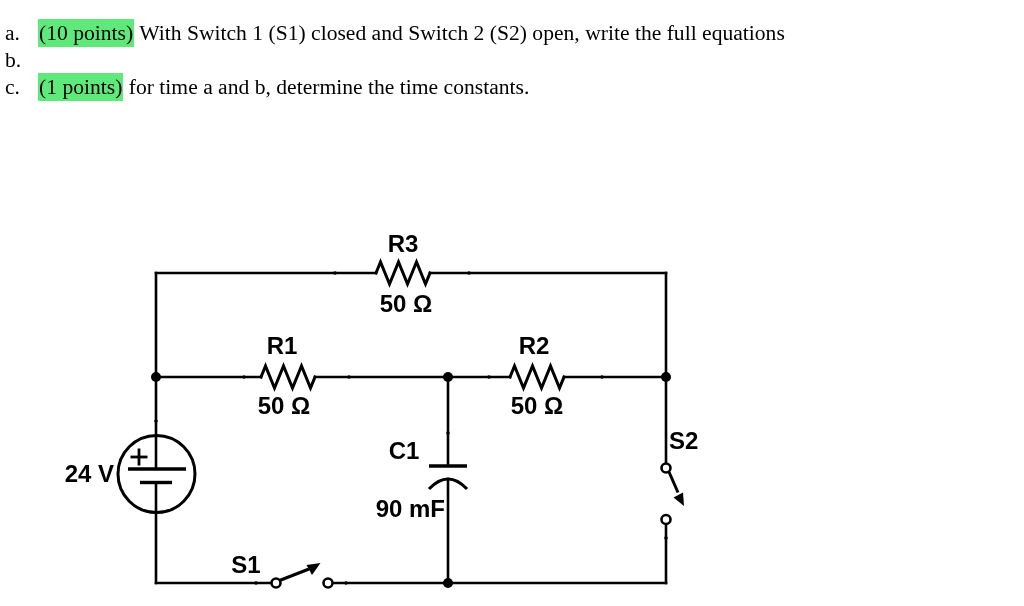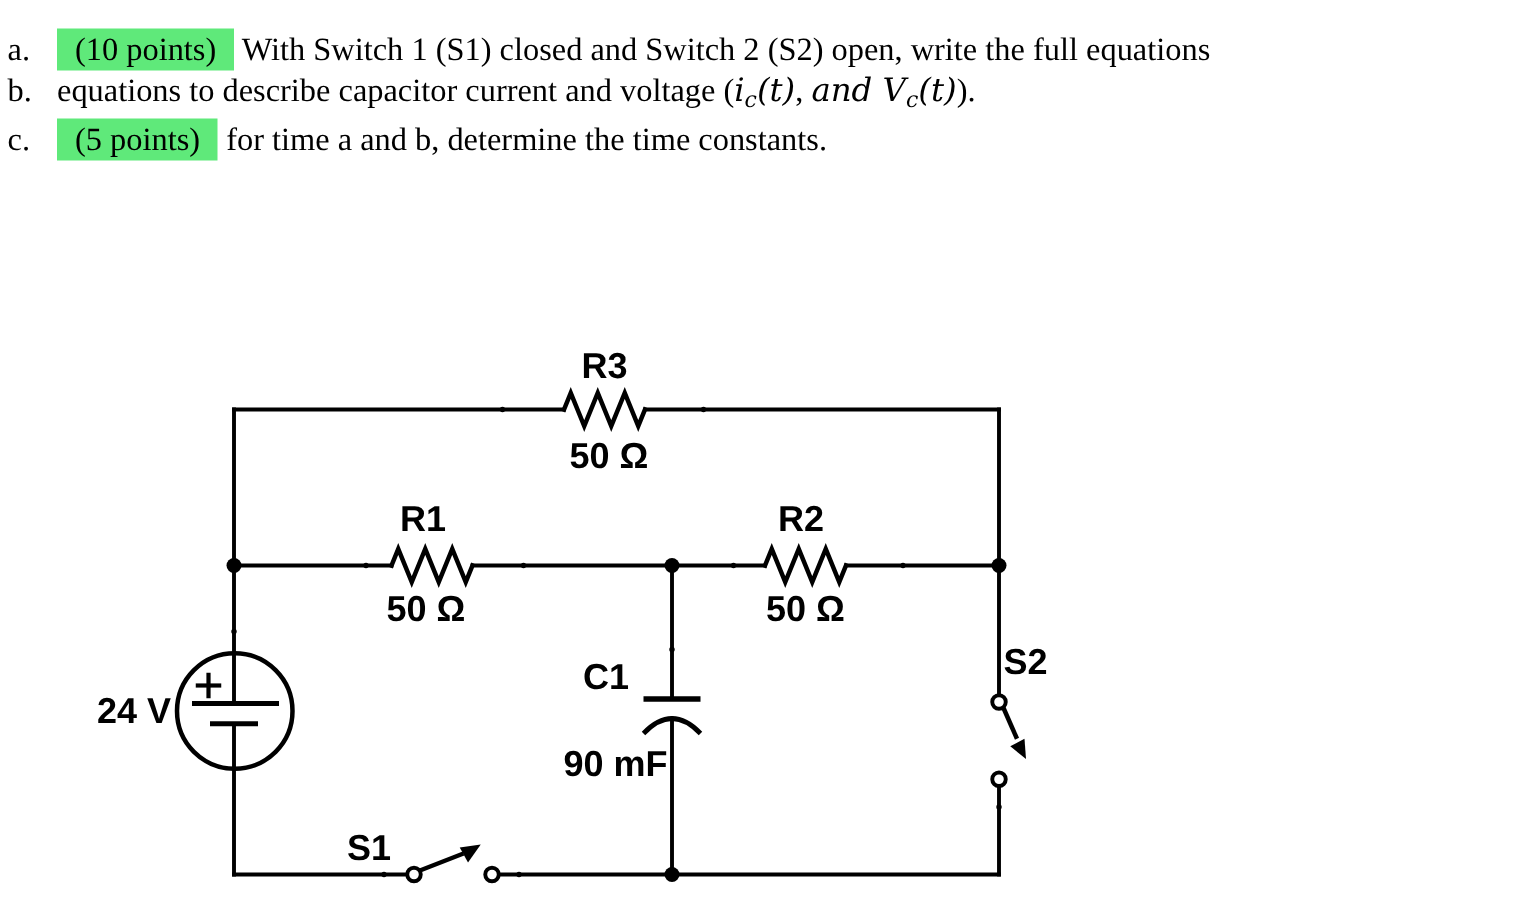--- a/index.html
+++ b/index.html
@@ -8,21 +8,21 @@
     font-family:"Liberation Serif", serif;color:#000;overflow:hidden;
   }
   .problem{
     position:absolute;left:5px;top:20px;width:1005px;
     font-size:21.6px;line-height:27.1px;
   }
   .pitem{display:flex;align-items:flex-start;}
   .letter{flex:0 0 33px;width:33px;}
   .ptext{flex:1;}
   .pline{white-space:nowrap;}
-  .hl{background:#5fe97a;padding:2px 12px;}
+  .hl{background:#5fe97a;padding:2px 1px;}
   .mi{font-style:italic;font-family:"DejaVu Serif", serif;}
   .msub{font-style:italic;font-family:"DejaVu Serif", serif;font-size:0.68em;vertical-align:-0.28em;}
   .circuit-wrap{position:absolute;left:0;top:0;width:1024px;height:442px;padding-left:48px;}
   svg text{
     font-family:"Liberation Sans", sans-serif;
     font-weight:bold;font-size:24px;fill:#000;
   }
 </style>
 </head>
 <body>
@@ -30,27 +30,26 @@
 <div class="problem">
   <div class="pitem">
     <span class="letter">a.</span>
     <div class="ptext">
       <div class="pline"><span class="hl">(10 points)</span><span> With Switch 1 (S1) closed and Switch 2 (S2) open, write the full equations</span></div>
     </div>
   </div>
   <div class="pitem">
     <span class="letter">b.</span>
     <div class="ptext">
-      <div class="pline"><span>equations to describe capacitor current and voltage (</span><span class="mi">i</span><span class="msub">c</span><span class="mi">(t)</span><span>, </span><span class="mi">and </span><span class="mi">V</span><span class="msub">c</span><span class="mi">(t)</span><span>).</span></div>
     </div>
   </div>
   <div class="pitem">
     <span class="letter">c.</span>
     <div class="ptext">
-      <div class="pline"><span class="hl">(5 points)</span><span> for time a and b, determine the time constants.</span></div>
+      <div class="pline"><span class="hl">(1 points)</span><span> for time a and b, determine the time constants.</span></div>
     </div>
   </div>
 </div>
 
 <div class="circuit-wrap">
 <svg width="1024" height="606" viewBox="0 0 1024 606" xmlns="http://www.w3.org/2000/svg">
   <g stroke="#000" stroke-width="2.6" fill="none" stroke-linecap="square">
 
     <path d="M108,273 H328"></path>
     <polyline stroke-width="3" points="328,273 332.5,262 341.5,284 350.5,262 359.5,284 368.5,262 377.5,284 382,273"></polyline>

